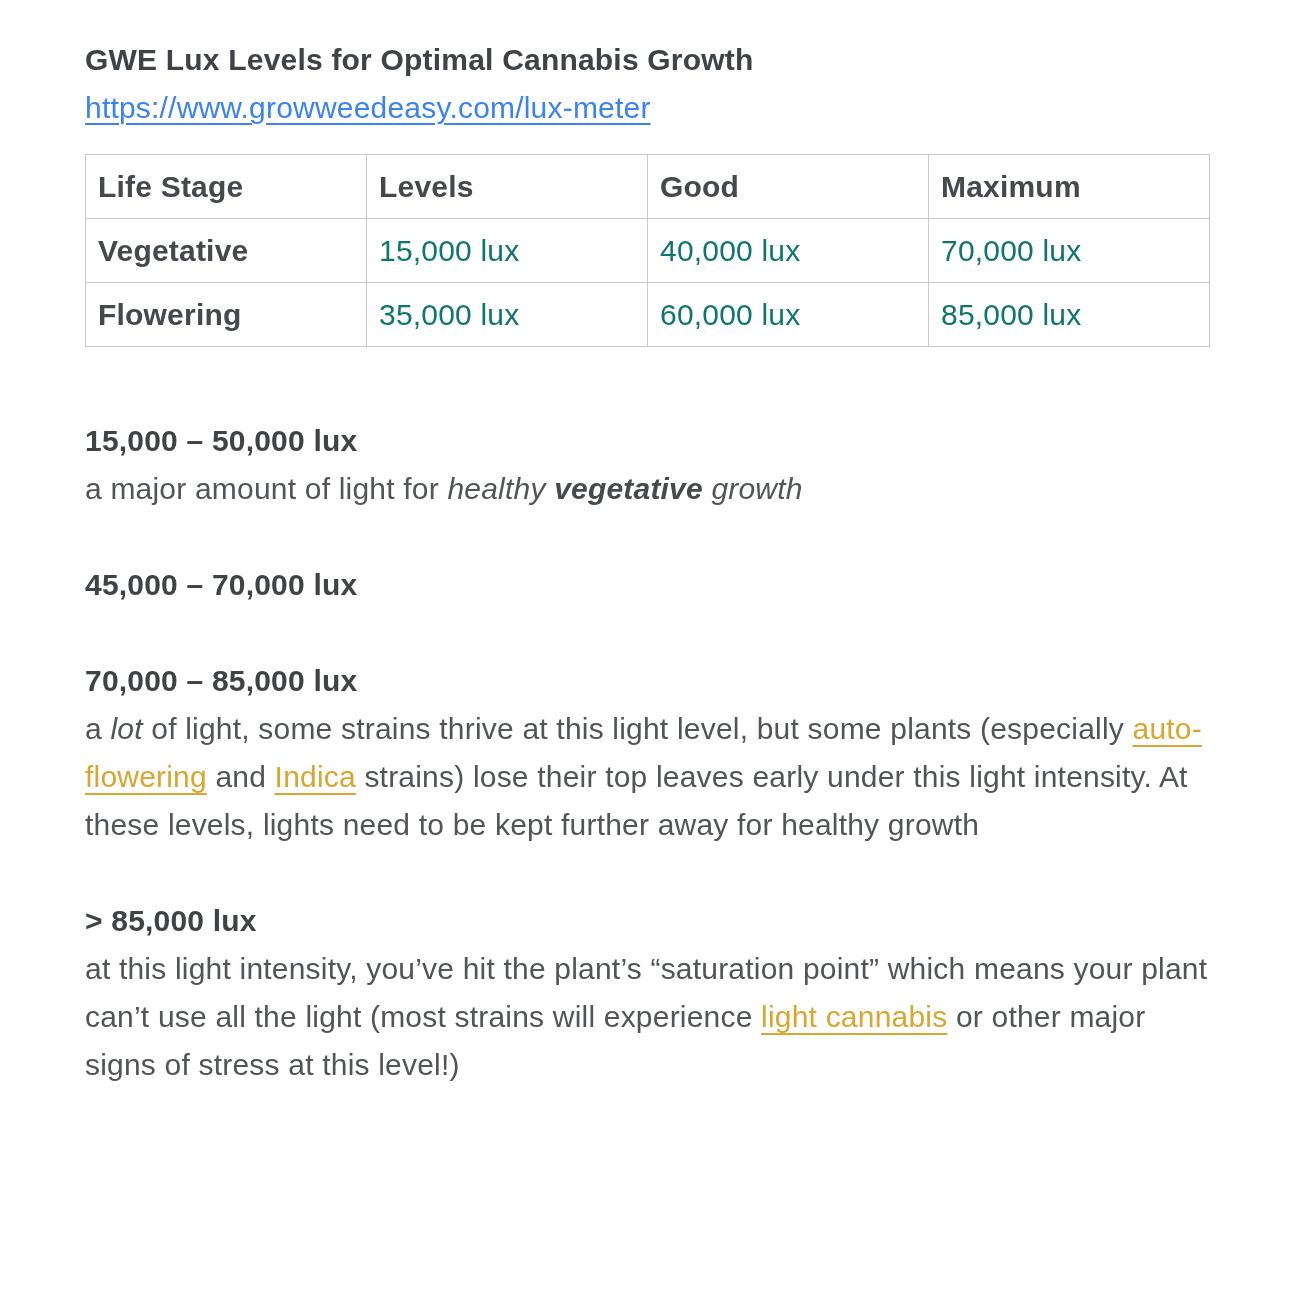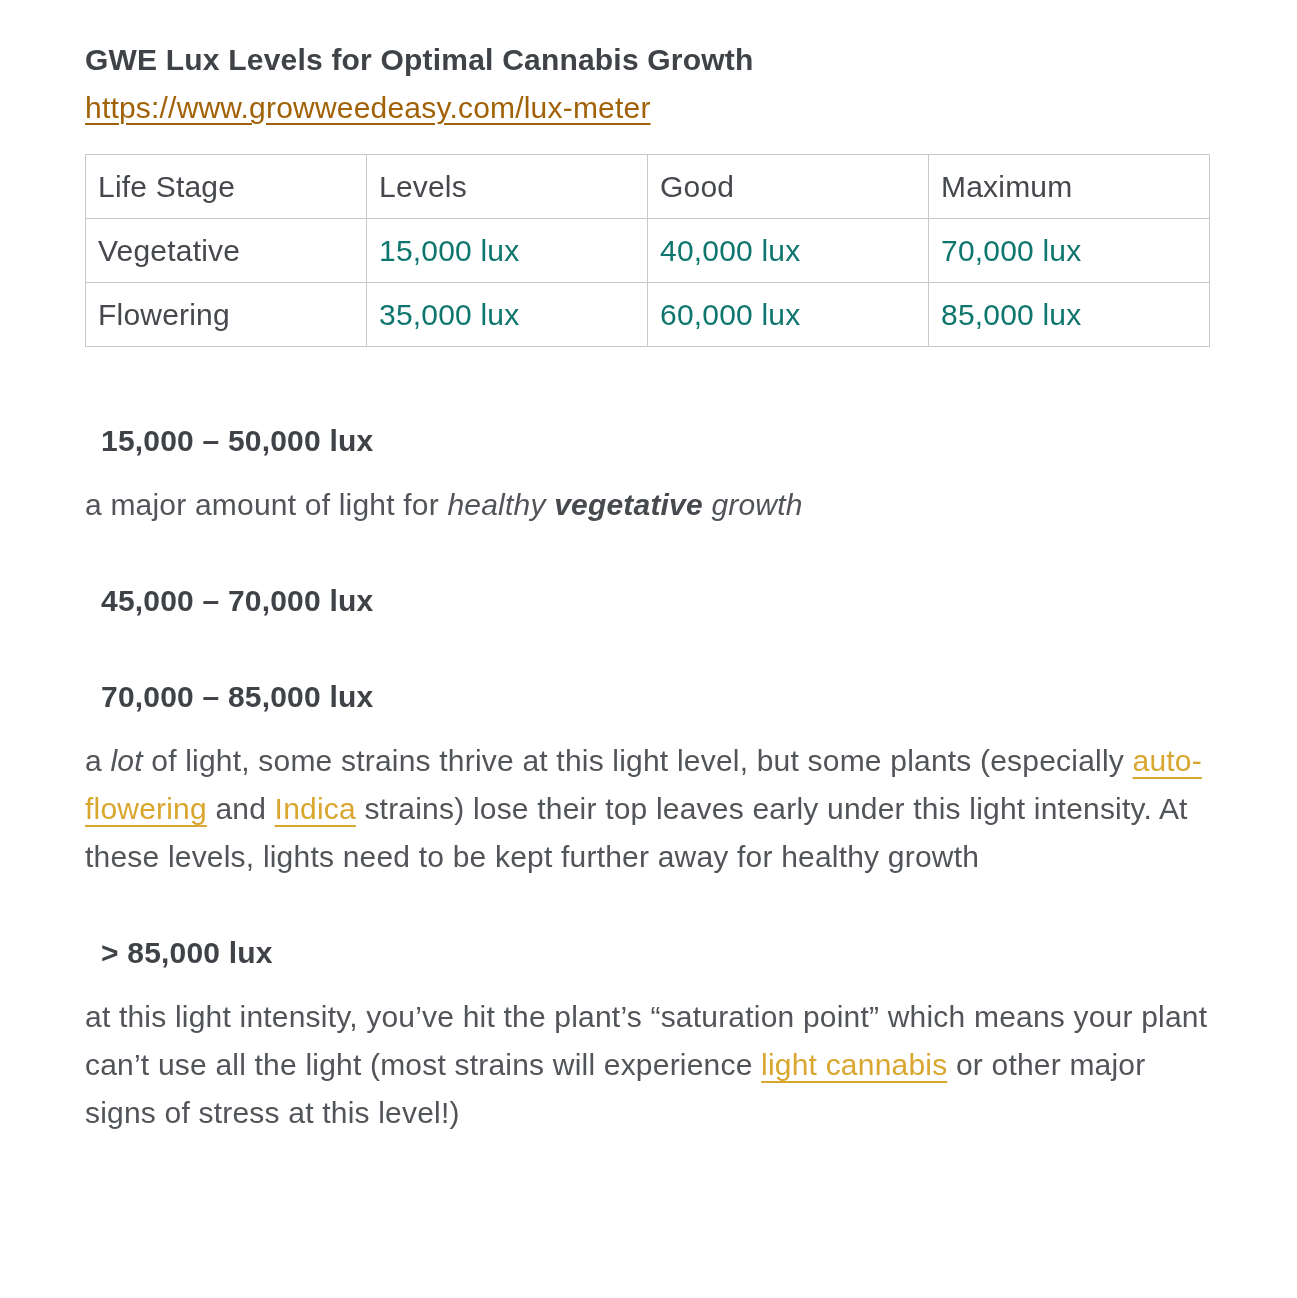--- a/index.html
+++ b/index.html
@@ -22,21 +22,21 @@
     margin: 16px 0 14px 0;
     font-size: 30px;
     line-height: 36px;
     font-weight: 700;
     color: #3f4347;
   }
   .source-link {
     display: inline-block;
     font-size: 30px;
     line-height: 32px;
-    color: #a16207;
+    color: #3b82f6;
     text-decoration: underline;
     text-decoration-thickness: 2px;
     text-underline-offset: 5px;
     cursor: pointer;
   }
 
   
   .lux-table {
     margin-top: 30px;
     width: 1125px;
@@ -47,31 +47,31 @@
     border: 1px solid #c9c9c9;
     text-align: left;
     vertical-align: middle;
     font-size: 30px;
     line-height: 33px;
     padding: 15px 12px 15px 12px;
     font-weight: 400;
     color: #0f766e;
   }
   .lux-table th, .lux-table td.row-label {
-    font-weight: 400;
+    font-weight: 700;
     color: #45484c;
   }
 
   
   .sections {
     margin-top: 70px;
   }
   .section + .section { margin-top: 48px; }
   .sec-heading {
-    margin: 16px;
+    margin: 0;
     font-size: 30px;
     line-height: 48px;
     font-weight: 700;
     color: #3f4347;
   }
   .sec-body {
     margin: 0;
     font-size: 30px;
     line-height: 48px;
     color: #515458;

